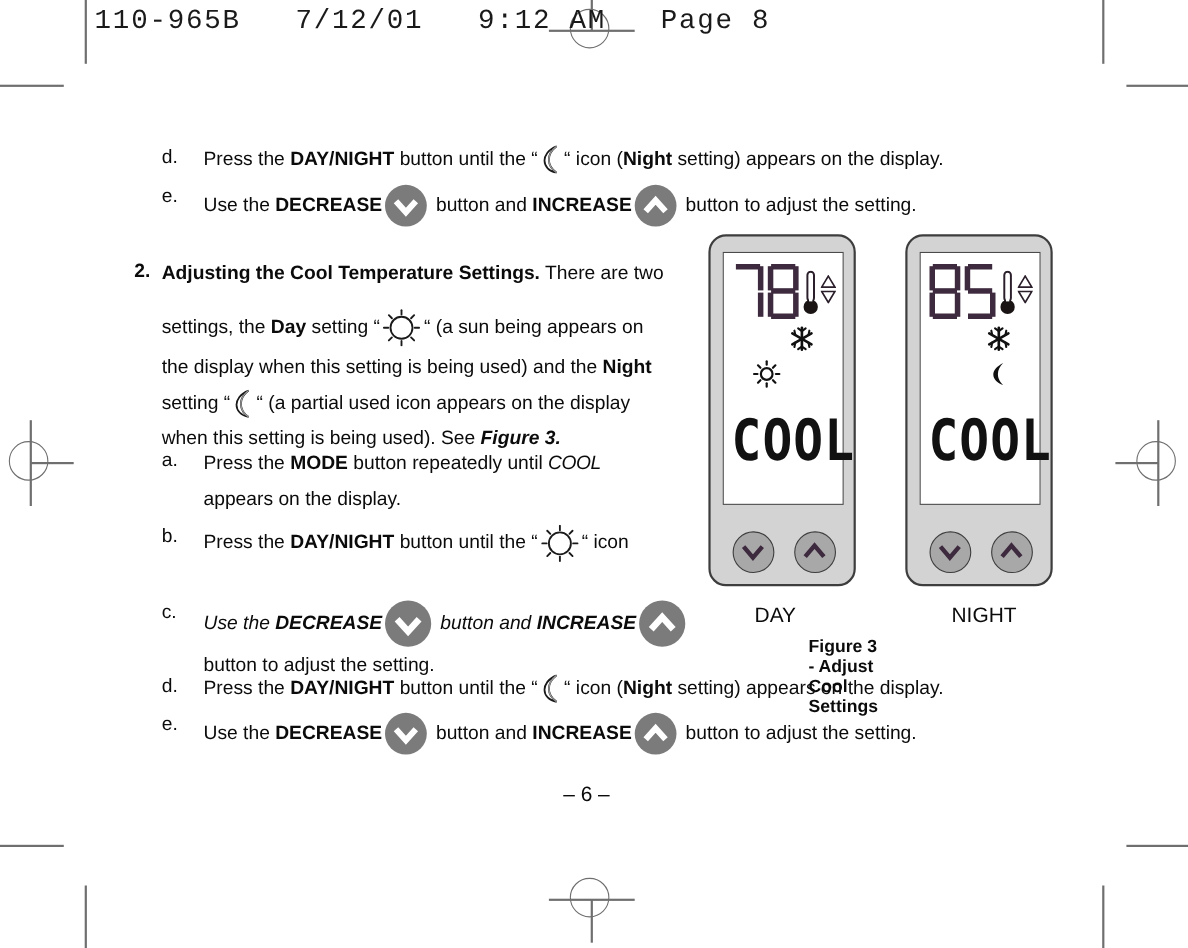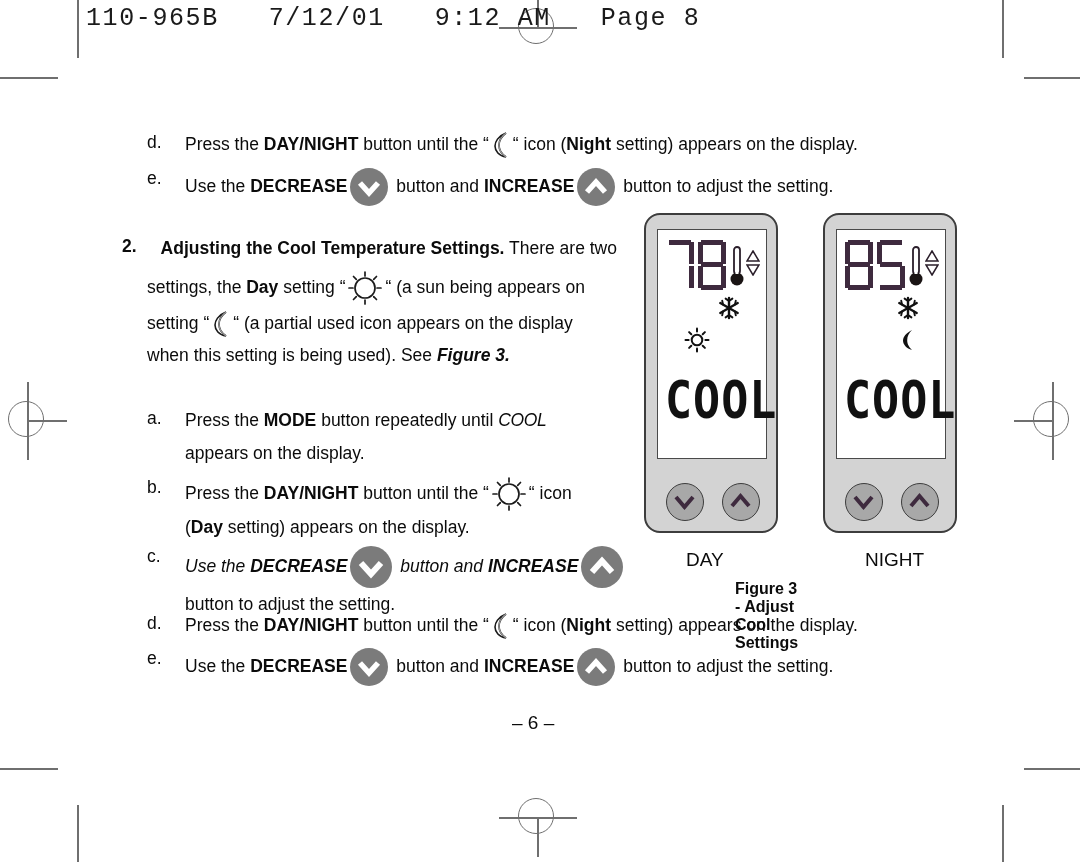--- a/index.html
+++ b/index.html
@@ -226,37 +226,40 @@
       <span>Use the </span><b>DECREASE</b><span class="btn-circle"><svg width="38" height="38" viewBox="0 0 38 38">
             <polyline points="10,15 19,25 28,15" fill="none" stroke="#ffffff" stroke-width="5.5" stroke-linecap="butt" stroke-linejoin="miter"></polyline>
           </svg></span><span> button and </span><b>INCREASE</b><span class="btn-circle"><svg width="38" height="38" viewBox="0 0 38 38">
             <polyline points="10,24 19,14 28,24" fill="none" stroke="#ffffff" stroke-width="5.5" stroke-linecap="butt" stroke-linejoin="miter"></polyline>
           </svg></span><span> button to adjust the setting.</span>
     </span>
   </div>
 
   <div class="marker bold" style="left:122px; top:236px;">2.</div>
   <div class="para" style="left:147px; top:236px; width:470px;">
-    <div class="line" style="margin-bottom:10px;text-align:right;">
+    <div class="line" style="margin-bottom:20px;">
       <b>Adjusting the Cool Temperature Settings.</b><span> There are two</span>
     </div>
     <div class="line" style="margin-bottom:6px;">
       <span>settings, the </span><b>Day</b><span> setting “</span><span class="ico ico-sun"><svg width="38" height="34" viewBox="0 0 38 34">
             <circle cx="19" cy="17" r="10" fill="none" stroke="#1a1a1a" stroke-width="1.7"></circle>
             <g stroke="#1a1a1a" stroke-width="1.7" stroke-linecap="round">
               <line x1="19" y1="1" x2="19" y2="5"></line>
               <line x1="19" y1="29" x2="19" y2="33"></line>
               <line x1="3" y1="17" x2="7" y2="17"></line>
               <line x1="31" y1="17" x2="35" y2="17"></line>
               <line x1="7.5" y1="5.5" x2="10.3" y2="8.3"></line>
               <line x1="27.7" y1="25.7" x2="30.5" y2="28.5"></line>
               <line x1="30.5" y1="5.5" x2="27.7" y2="8.3"></line>
               <line x1="10.3" y1="25.7" x2="7.5" y2="28.5"></line>
             </g>
           </svg></span><span>“ (a sun being appears on</span>
+    </div>
+    <div class="line" style="margin-bottom:8px;">
+      <span>the display when this setting is being used) and the </span><b>Night</b>
     </div>
     <div class="line" style="margin-bottom:6px;">
       <span>setting “</span><span class="ico ico-moon"><svg width="22" height="26" viewBox="0 0 22 26">
             <path d="M16 1 C8 4, 5 10, 5 14 C5 19, 9 24, 16 25 C10 21, 9 17, 9 13 C9 8, 12 4, 16 1 Z" fill="#ffffff" stroke="#1a1a1a" stroke-width="1.6"></path>
             <path d="M16 1 C12 4, 9 8, 9 13 C9 17, 10 21, 16 25" fill="none" stroke="#9a9a9a" stroke-width="1.2"></path>
           </svg></span><span>“ (a partial used icon appears on the display</span>
     </div>
     <div class="line">
       <span>when this setting is being used). See </span><i class="figref">Figure 3.</i>
     </div>
@@ -279,23 +282,20 @@
               <line x1="19" y1="1" x2="19" y2="5"></line>
               <line x1="19" y1="29" x2="19" y2="33"></line>
               <line x1="3" y1="17" x2="7" y2="17"></line>
               <line x1="31" y1="17" x2="35" y2="17"></line>
               <line x1="7.5" y1="5.5" x2="10.3" y2="8.3"></line>
               <line x1="27.7" y1="25.7" x2="30.5" y2="28.5"></line>
               <line x1="30.5" y1="5.5" x2="27.7" y2="8.3"></line>
               <line x1="10.3" y1="25.7" x2="7.5" y2="28.5"></line>
             </g>
           </svg></span><span>“ icon</span>
-    </div>
-    <div class="line">
-      <span>(</span><b>Day</b><span> setting) appears on the display.</span>
     </div>
   </div>
 
   <div class="marker" style="left:147px; top:546px;">c.</div>
   <div class="para" style="left:185px; top:546px;">
     <div class="line" style="margin-bottom:4px;font-style:italic;">
       <span>Use the </span><b>DECREASE</b><span class="btn-circle lg"><svg width="42" height="42" viewBox="0 0 42 42">
             <polyline points="11,17 21,28 31,17" fill="none" stroke="#ffffff" stroke-width="6" stroke-linecap="butt" stroke-linejoin="miter"></polyline>
           </svg></span><span> button and </span><b>INCREASE</b><span class="btn-circle lg"><svg width="42" height="42" viewBox="0 0 42 42">
             <polyline points="11,26 21,15 31,26" fill="none" stroke="#ffffff" stroke-width="6" stroke-linecap="butt" stroke-linejoin="miter"></polyline>

